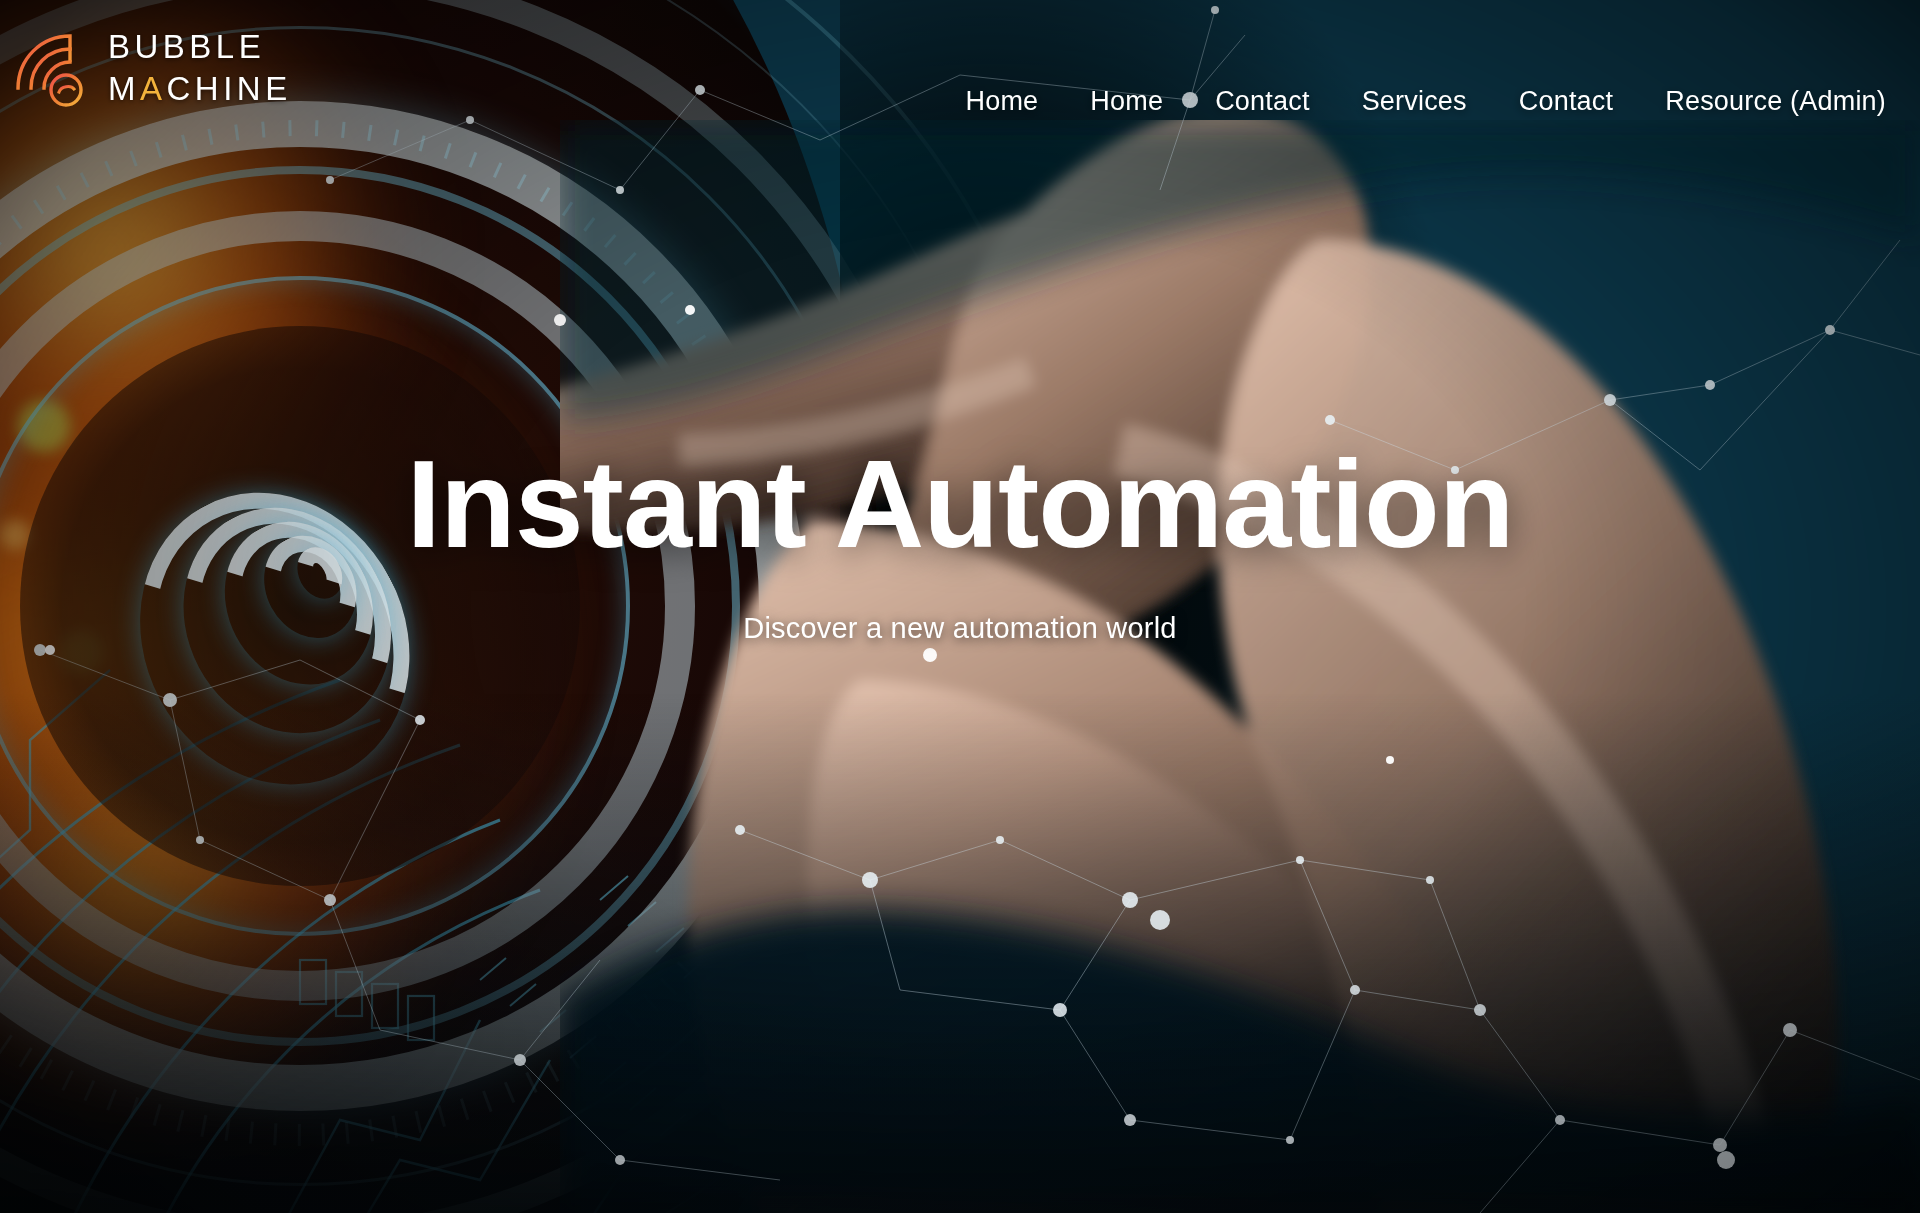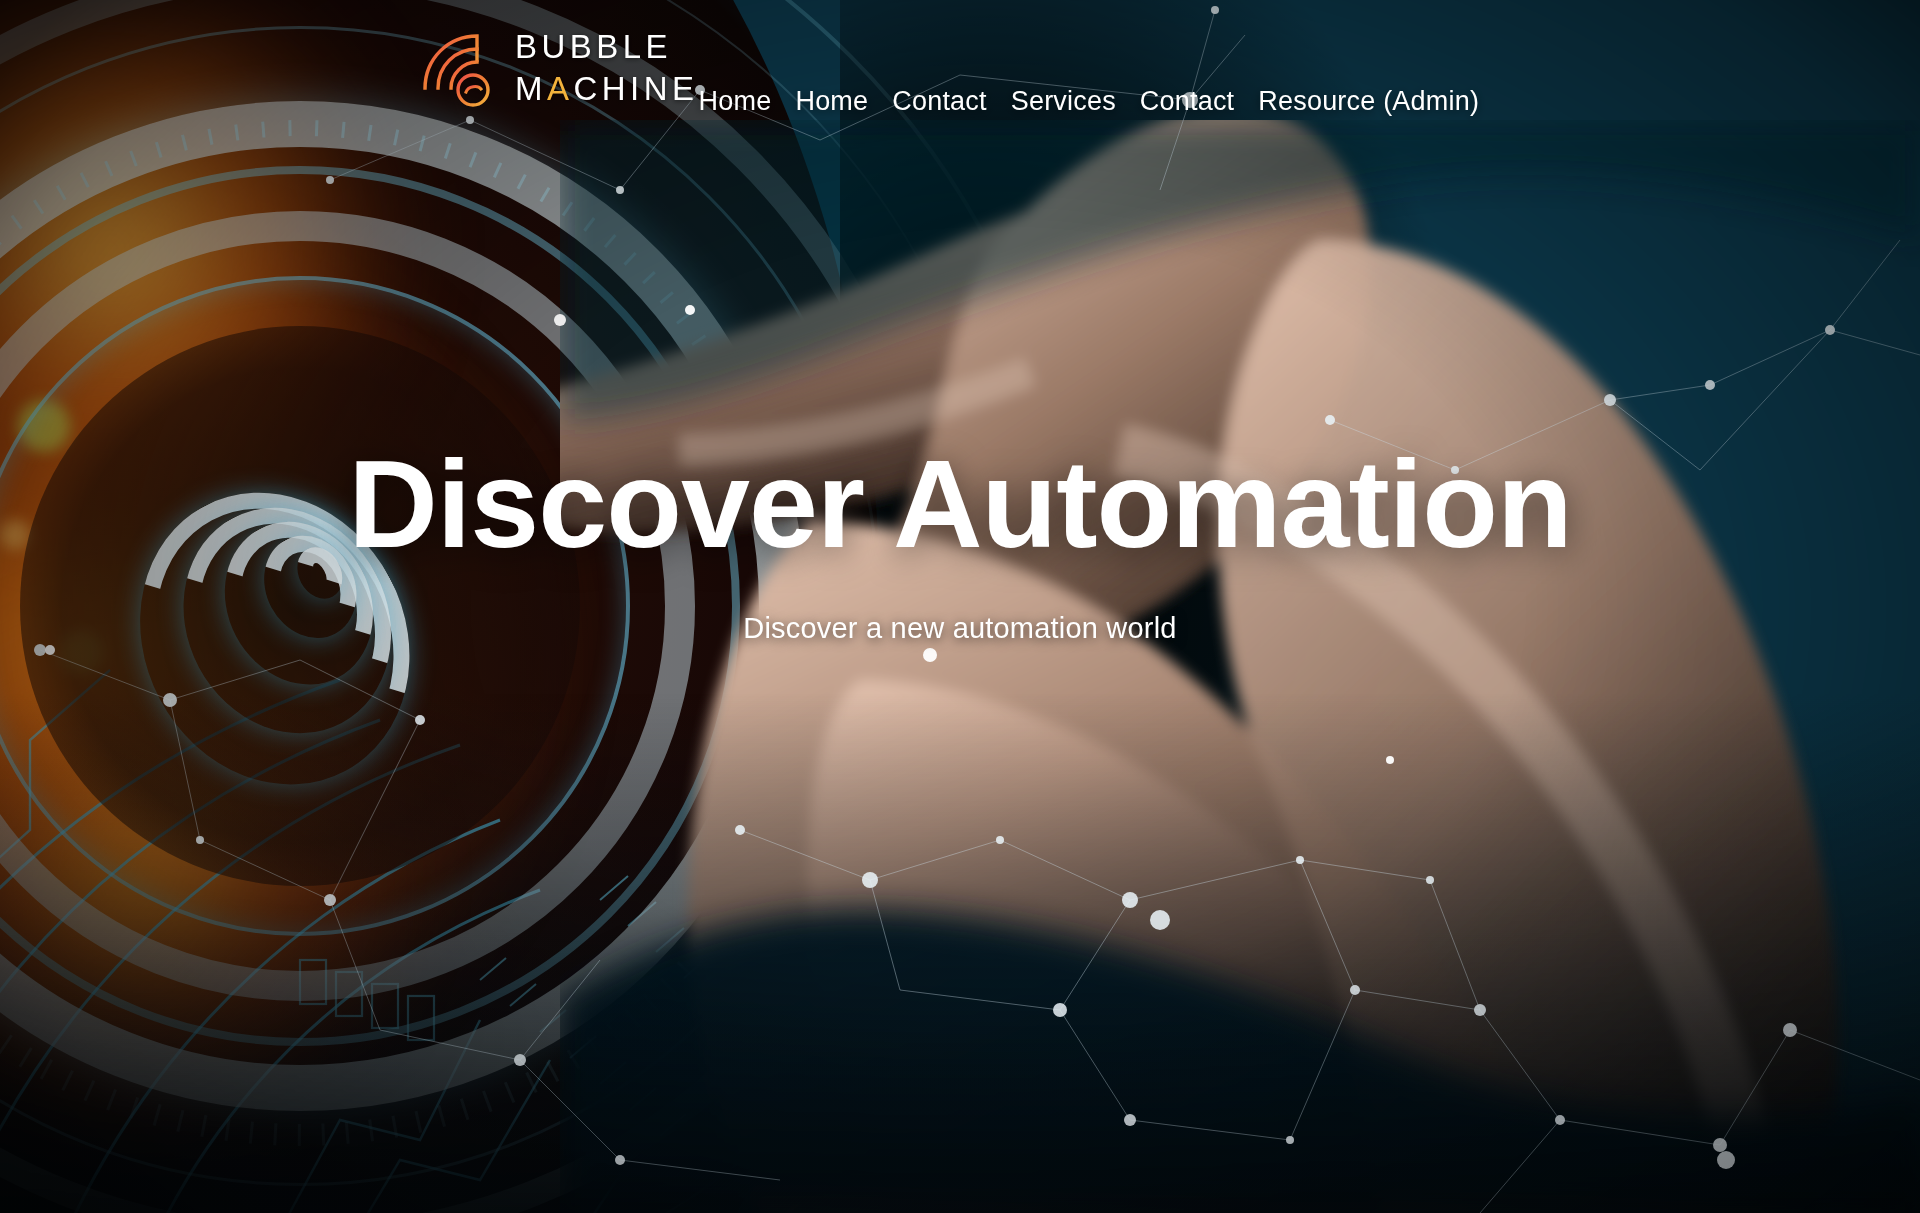--- a/index.html
+++ b/index.html
@@ -119,37 +119,37 @@
 
   
   .vignette {
     position:absolute; inset:0; pointer-events:none;
     background:radial-gradient(ellipse 1250px 900px at 52% 50%, rgba(0,0,0,0) 42%, rgba(0,0,0,.42) 88%, rgba(0,0,0,.62) 100%);
   }
 
   
   .header {
     position:absolute; left:0; top:0; width:1920px; height:168px;
-    display:flex; align-items:flex-start; justify-content:center;
+    display:flex; align-items:flex-start; justify-content:space-between;
     padding:26px 24px 0 14px; z-index:20;
   }
 
   .brand { display:flex; align-items:center; gap:16px; }
   .brand-mark { width:78px; height:82px; flex:0 0 auto; }
   .brand-mark svg { width:100%; height:100%; }
   .brand-text { line-height:1.0; }
   .brand-line {
     font-size:33px; letter-spacing:4.5px; font-weight:400; color:#ffffff;
     font-family:"Liberation Sans", sans-serif;
     text-shadow:0 1px 5px rgba(0,0,0,.6);
   }
   .brand-line.two { margin-top:9px; }
   .brand-line .amber { color:#f3b33c; }
 
-  .nav { display:flex; align-items:center; gap:24px; padding-top:60px; padding-right:10px; }
+  .nav { display:flex; align-items:center; gap:52px; padding-top:60px; padding-right:10px; }
   .nav-item {
     color:#ffffff; font-size:27px; font-weight:400; letter-spacing:.2px;
     text-decoration:none; white-space:nowrap; cursor:pointer;
     text-shadow:0 2px 8px rgba(0,0,0,.55);
     font-family:"Liberation Sans", sans-serif;
   }
 
   
   .content {
     position:absolute; left:0; top:0; width:1920px; height:1213px;
@@ -493,17 +493,17 @@
       <a class="nav-item" href="#">Home</a>
       <a class="nav-item" href="#">Contact</a>
       <a class="nav-item" href="#">Services</a>
       <a class="nav-item" href="#">Contact</a>
       <a class="nav-item" href="#">Resource (Admin)</a>
     </nav>
 
   </header>
 
   <div class="content">
-    <h1 class="headline">Discover Automation</h1>
+    <h1 class="headline">Instant Automation</h1>
     <p class="subheadline">Discover a new automation world</p>
   </div>
 
 </div>
 
 </body></html>

